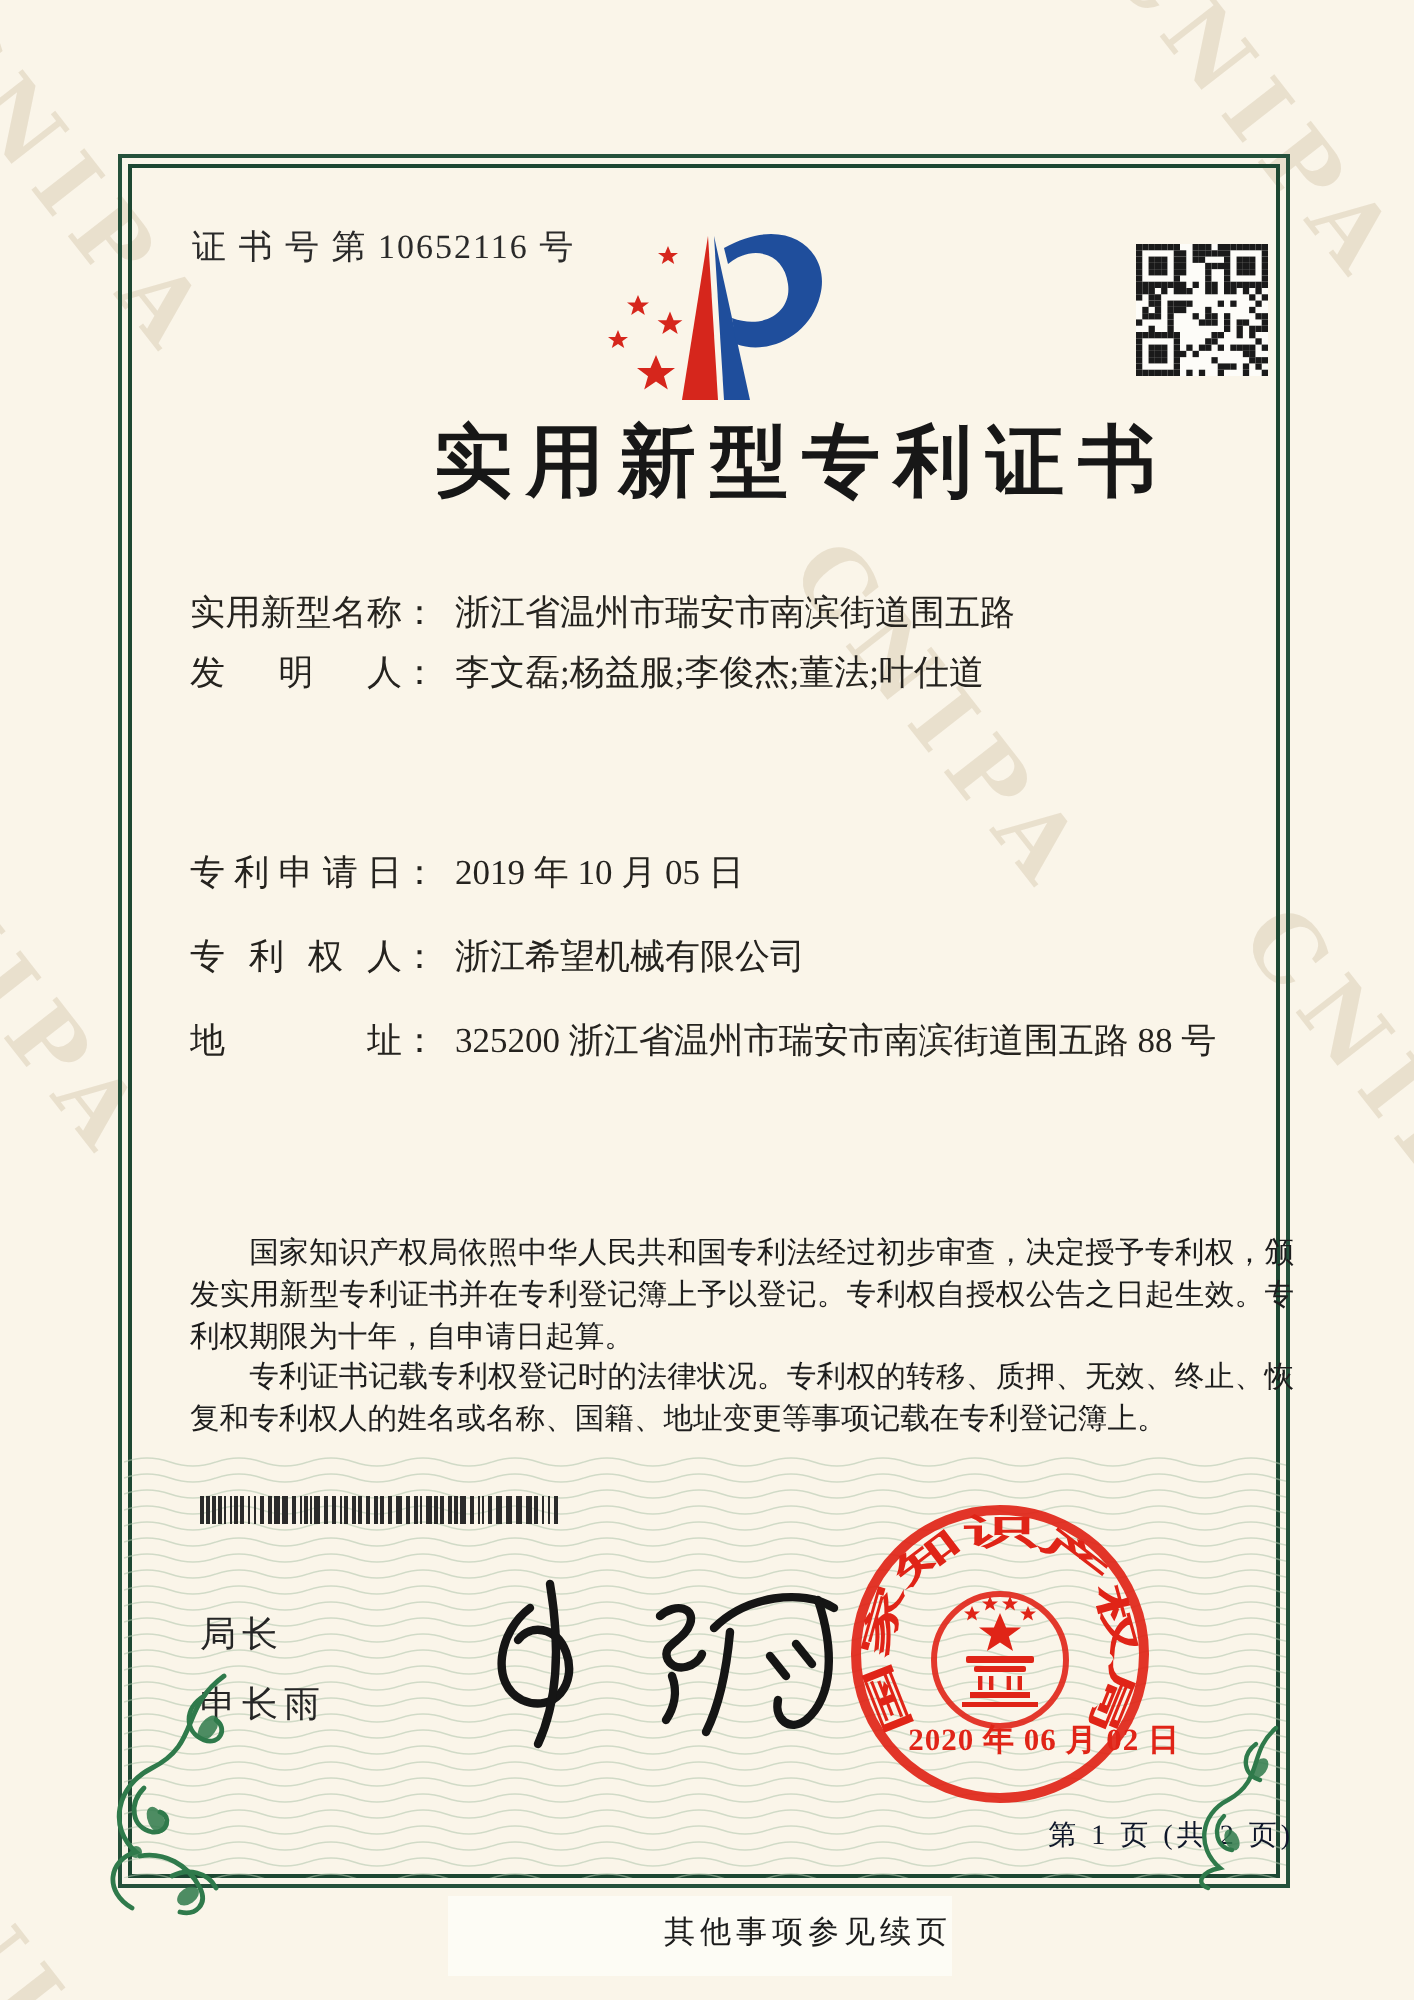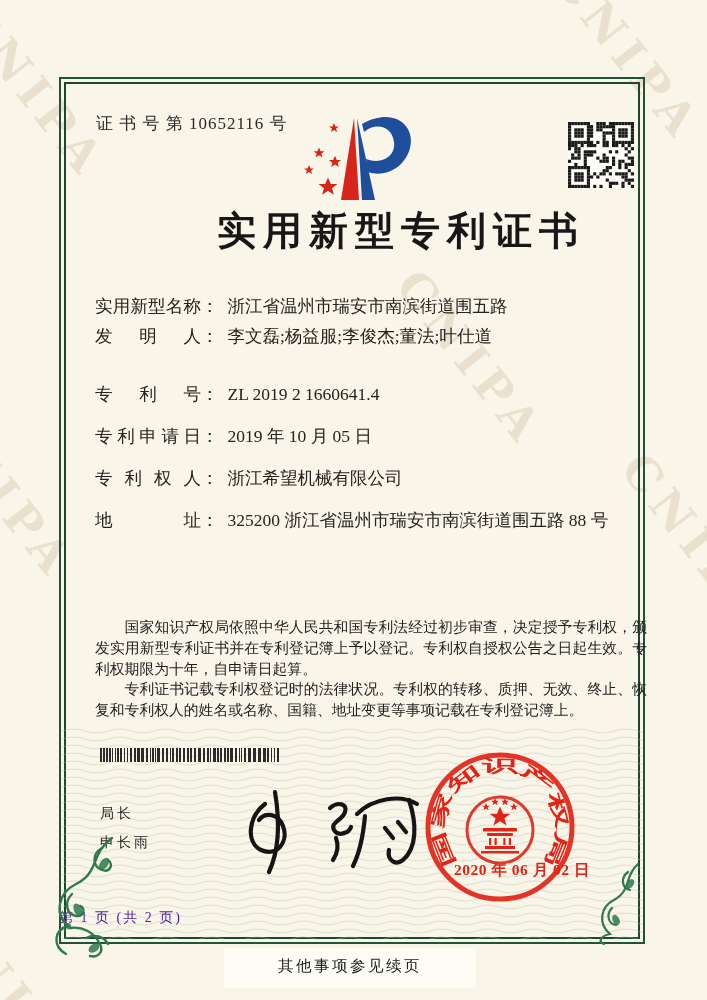--- a/index.html
+++ b/index.html
@@ -28,33 +28,33 @@
   .flabel{display:inline-block;width:106px;text-align:justify;text-align-last:justify;vertical-align:top;}
   .fcolon{margin-right:9px;}
   .fpair2{margin-left:40px;}
   .r0{top:294px}.r1{top:324px}.r2{top:382px}.r3{top:424px}.r4{top:466px}.r5{top:508px}.r6{top:550px}
 
   .paras{position:absolute;left:95px;top:617px;width:552px;z-index:2;font-size:14.8px;line-height:20.8px;
          color:#1d1d1d;text-align:justify;}
   .paras p{margin:0;text-indent:2em;}
 
   .officer{position:absolute;left:100px;top:805px;z-index:2;font-family:"Liberation Sans",sans-serif;
-           font-size:14px;color:#252525;letter-spacing:3px;}
+           font-size:18px;color:#252525;letter-spacing:3px;}
   .officer div{margin-bottom:11px;}
   .sig{position:absolute;left:205px;top:786px;z-index:2;}
 
   .seal{position:absolute;left:423px;top:748px;z-index:3;}
   .sealdate{position:absolute;left:436px;top:860px;width:172px;z-index:3;text-align:center;
             font-size:15.5px;font-weight:700;color:#e02417;letter-spacing:0.5px;}
 
-  .pageno{position:absolute;left:59px;top:909px;width:588px;z-index:2;text-align:left;
-          font-size:14px;letter-spacing:2px;color:#4c1d95;}
+  .pageno{position:absolute;left:59px;top:909px;width:588px;z-index:2;text-align:right;
+          font-size:14px;letter-spacing:2px;color:#0f172a;}
 
   .notebox{position:absolute;left:224px;top:948px;width:252px;height:40px;z-index:2;
-           background:#fdfcf5;text-align:center;padding-top:8px;box-sizing:border-box;
+           background:#fdfcf5;text-align:right;padding-top:8px;box-sizing:border-box;
            font-size:15.5px;letter-spacing:2.5px;color:#1c1c1c;}
 
   .barcode{position:absolute;left:100px;top:748px;z-index:2;}
   .orn{position:absolute;z-index:3;}
   .orn-bl{left:42px;top:834px;}
   .orn-br{left:584px;top:862px;}
 </style>
 </head>
 <body>
 
@@ -317,23 +317,20 @@
     </svg>
 
   <div class="title">实用新型专利证书</div>
 
   <div class="frow r0">
     <span class="flabel">实用新型名称</span><span class="fcolon">：</span><span class="fvalue">浙江省温州市瑞安市南滨街道围五路</span>
   </div>
   <div class="frow r1">
     <span class="flabel">发明人</span><span class="fcolon">：</span><span class="fvalue">李文磊;杨益服;李俊杰;董法;叶仕道</span>
   </div>
-  <div class="frow r2">
-    <span class="flabel">专利号</span><span class="fcolon">：</span><span class="fvalue">ZL 2019 2 1660641.4</span>
-  </div>
   <div class="frow r3">
     <span class="flabel">专利申请日</span><span class="fcolon">：</span><span class="fvalue">2019 年 10 月 05 日</span>
   </div>
   <div class="frow r4">
     <span class="flabel">专利权人</span><span class="fcolon">：</span><span class="fvalue">浙江希望机械有限公司</span>
   </div>
   <div class="frow r5">
     <span class="flabel">地址</span><span class="fcolon">：</span><span class="fvalue">325200 浙江省温州市瑞安市南滨街道围五路 88 号</span>
   </div>
 

